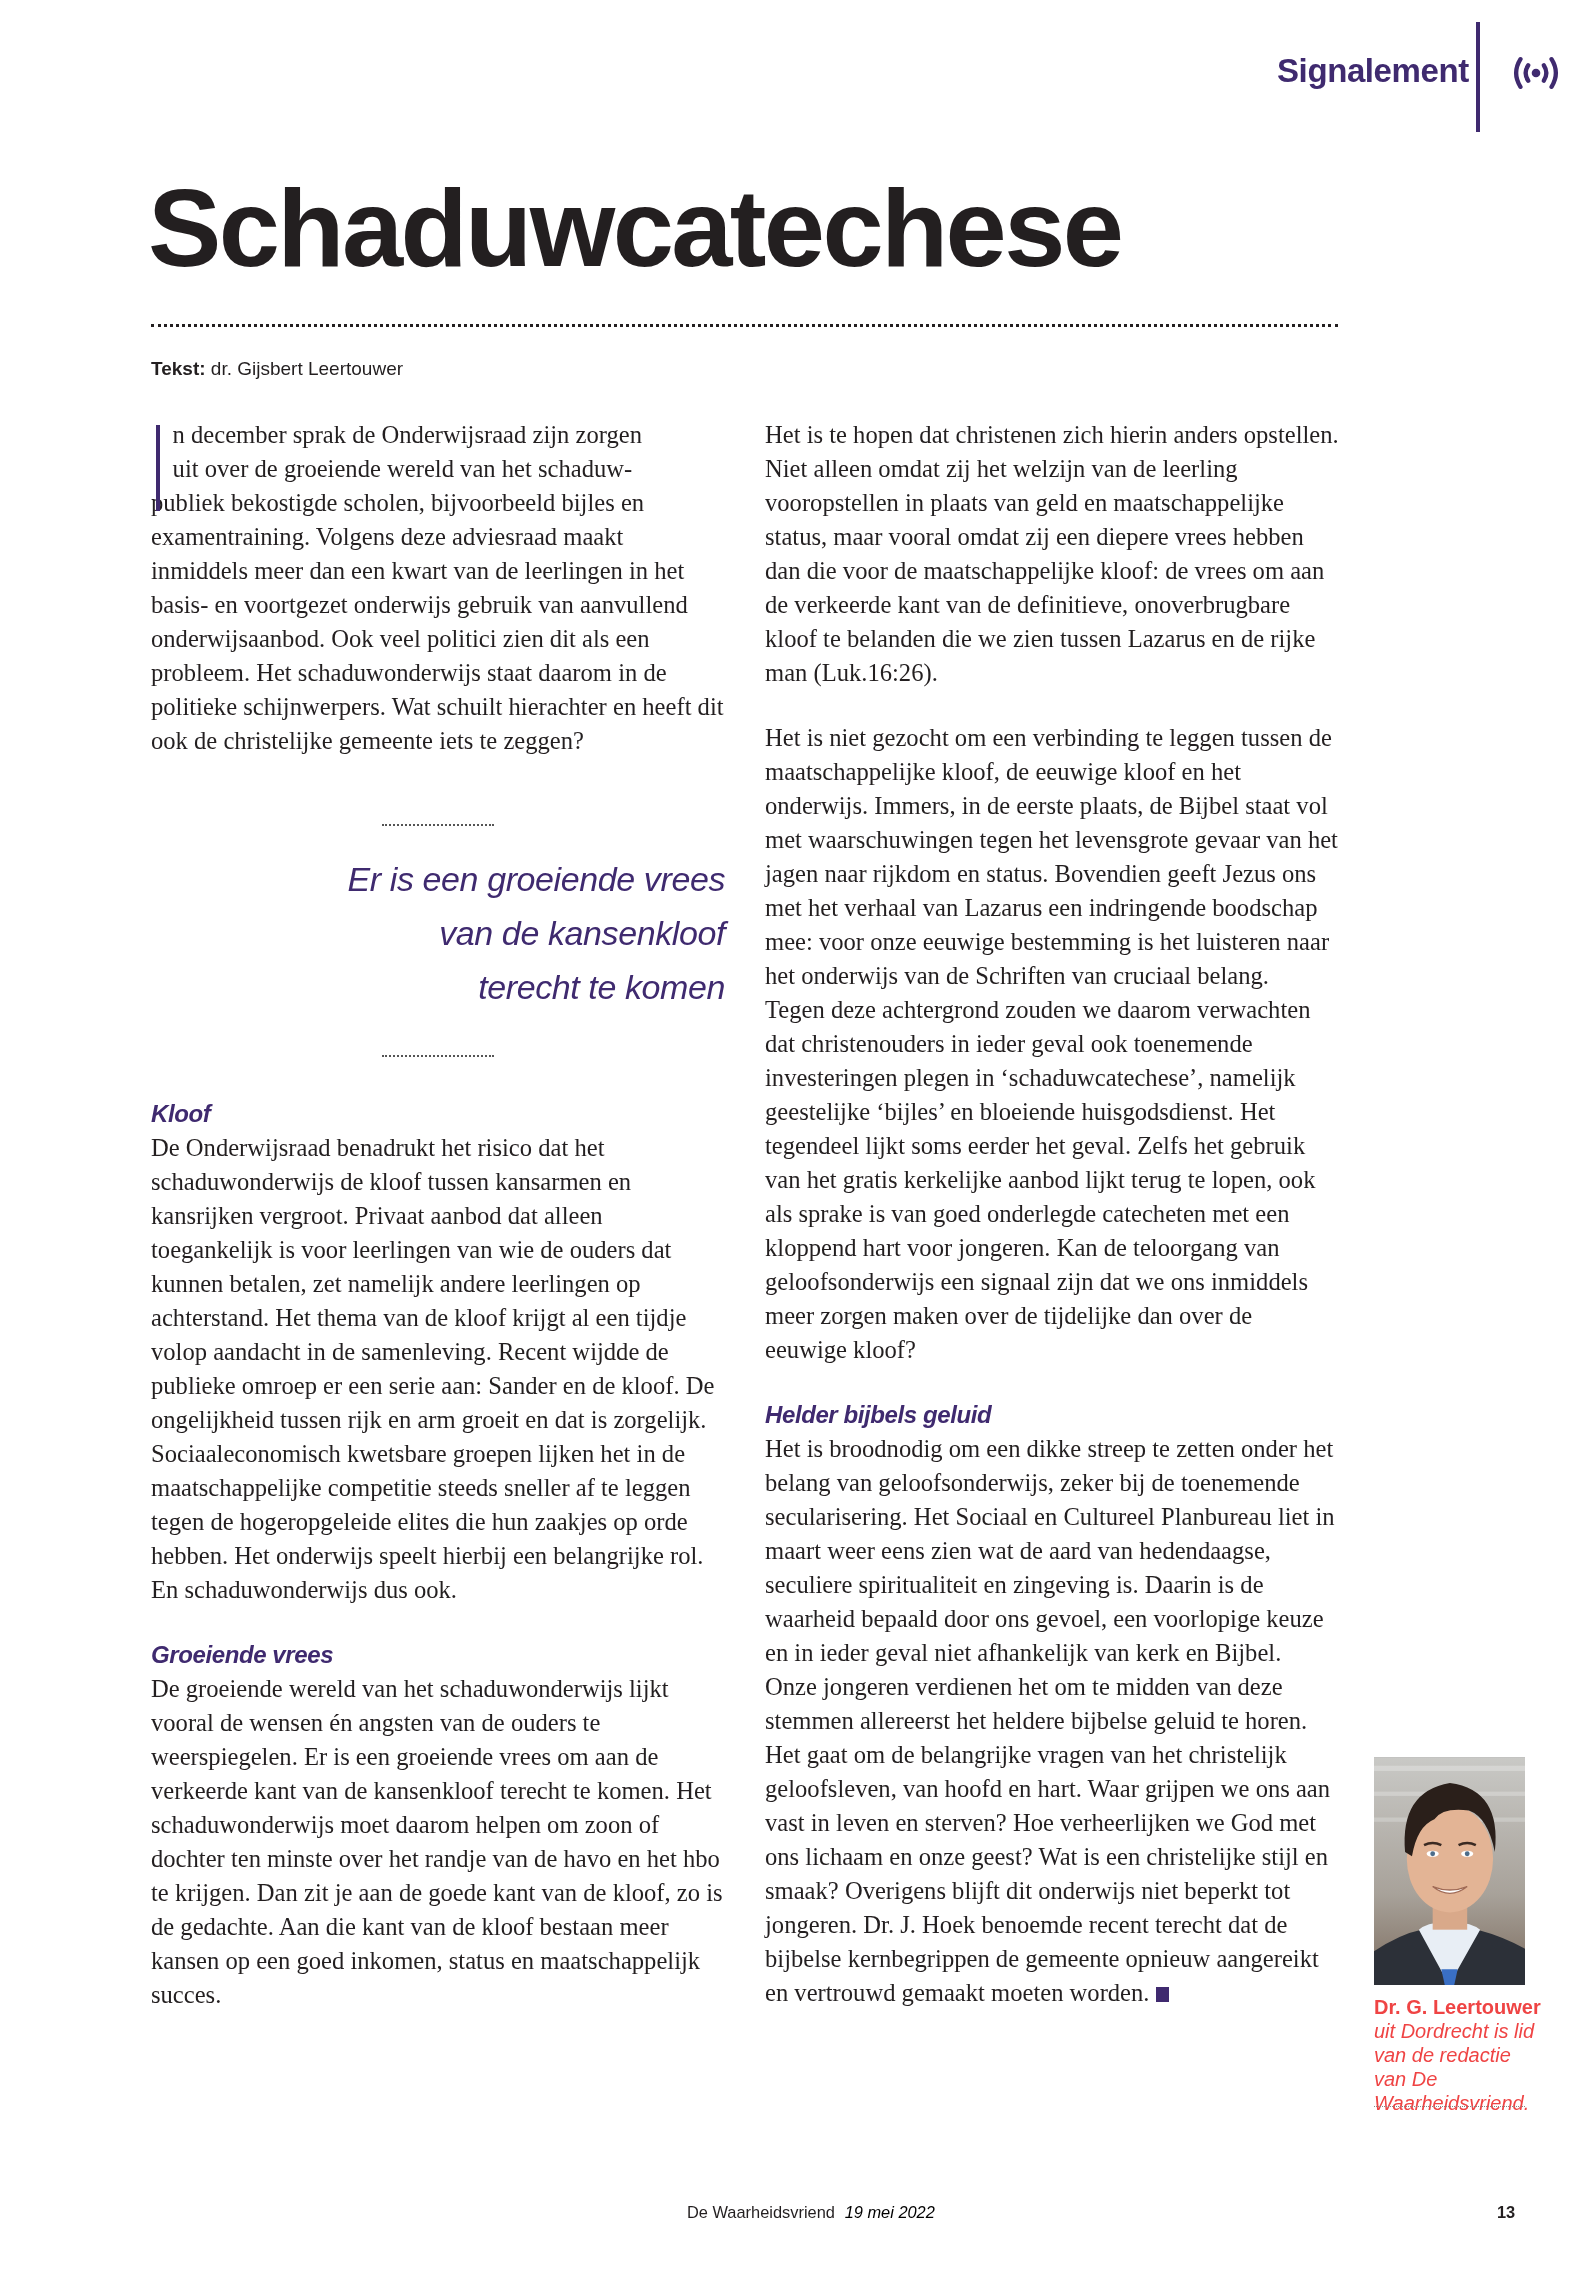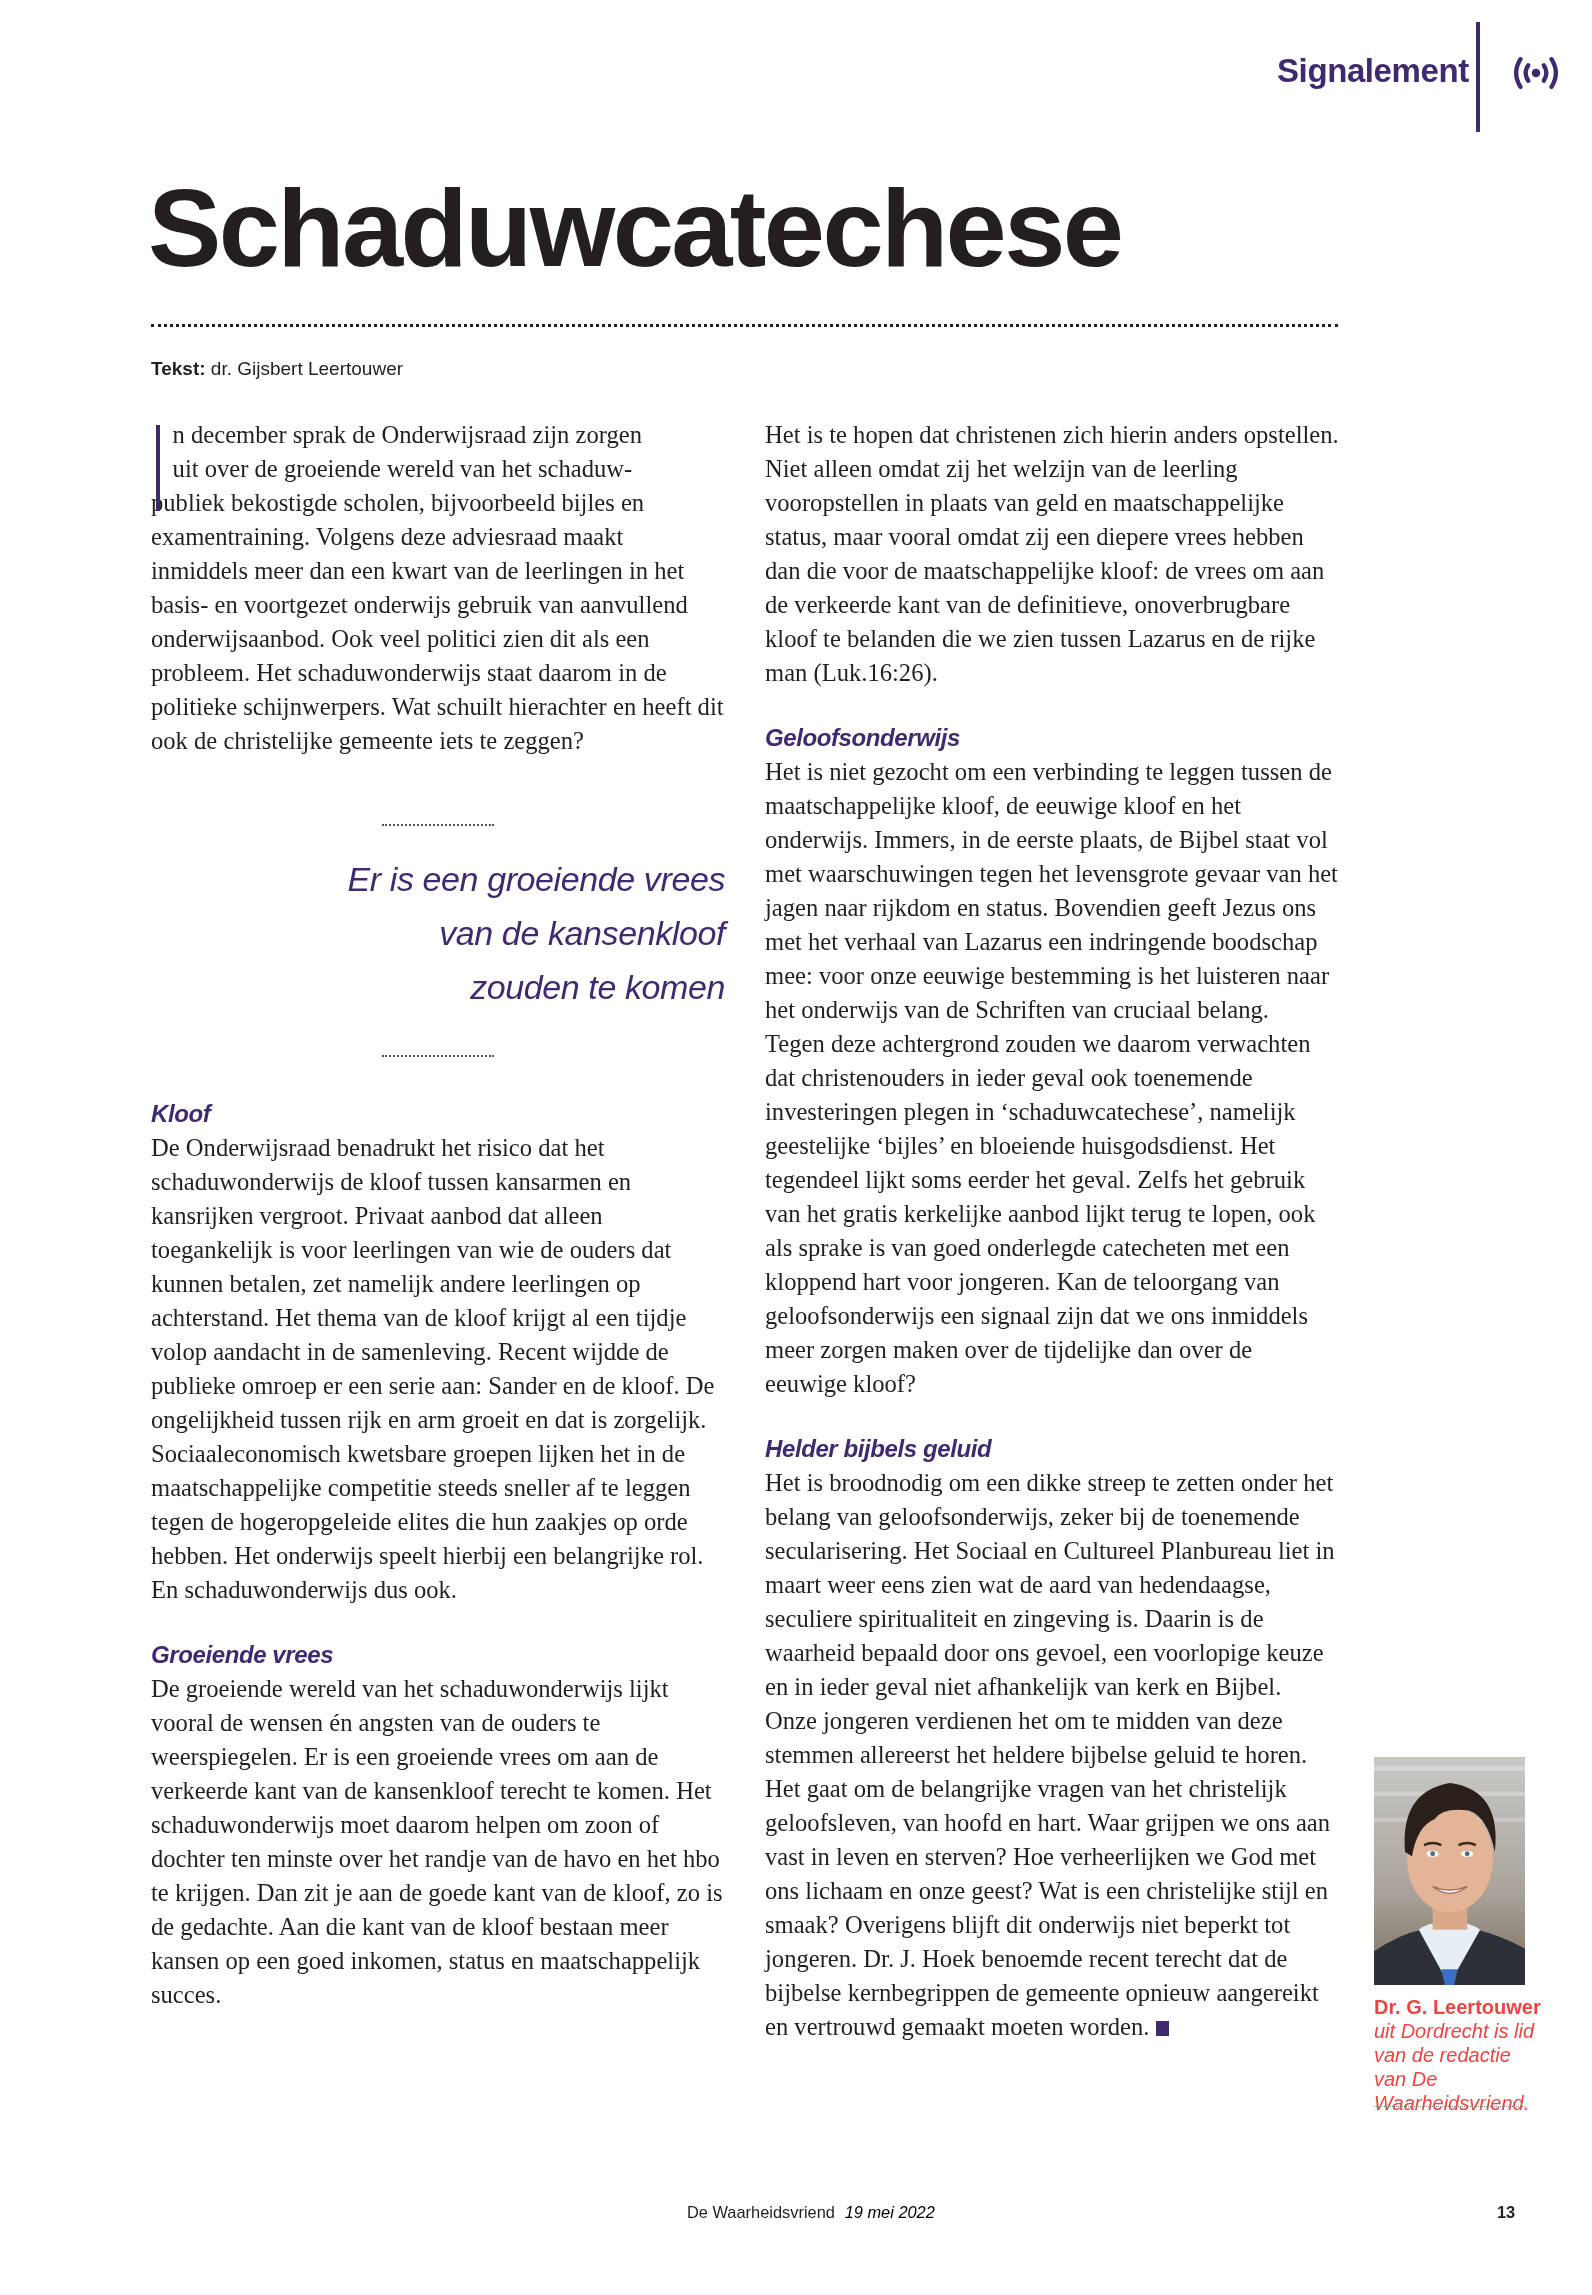--- a/index.html
+++ b/index.html
@@ -80,36 +80,35 @@
     <div class="line-indent">n december sprak de Onderwijsraad zijn zorgen</div>
     <div class="line-indent">uit over de groeiende wereld van het schaduw-</div>
     <p>publiek bekostigde scholen, bijvoorbeeld bijles en examentraining. Volgens deze adviesraad maakt inmiddels meer dan een kwart van de leerlingen in het basis- en voortgezet onderwijs gebruik van aanvullend onderwijsaanbod. Ook veel politici zien dit als een probleem. Het schaduwonderwijs staat daarom in de politieke schijnwerpers. Wat schuilt hierachter en heeft dit ook de christelijke gemeente iets te zeggen?</p>
   </div>
 
   <div class="pullquote">
     <span class="pq-dots"></span>
     <div class="pq-text">
       <div>Er is een groeiende vrees</div>
       <div>van de kansenkloof</div>
-      <div>zouden te komen</div>
+      <div>terecht te komen</div>
     </div>
     <span class="pq-dots"></span>
   </div>
 
   <h3 class="heading">Kloof</h3>
   <p>De Onderwijsraad benadrukt het risico dat het schaduwonderwijs de kloof tussen kansarmen en kansrijken vergroot. Privaat aanbod dat alleen toegankelijk is voor leerlingen van wie de ouders dat kunnen betalen, zet namelijk andere leerlingen op achterstand. Het thema van de kloof krijgt al een tijdje volop aandacht in de samenleving. Recent wijdde de publieke omroep er een serie aan: Sander en de kloof. De ongelijkheid tussen rijk en arm groeit en dat is zorgelijk. Sociaaleconomisch kwetsbare groepen lijken het in de maatschappelijke competitie steeds sneller af te leggen tegen de hogeropgeleide elites die hun zaakjes op orde hebben. Het onderwijs speelt hierbij een belangrijke rol. En schaduwonderwijs dus ook.</p>
   <div class="gap"></div>
   <h3 class="heading">Groeiende vrees</h3>
   <p>De groeiende wereld van het schaduwonderwijs lijkt vooral de wensen én angsten van de ouders te weerspiegelen. Er is een groeiende vrees om aan de verkeerde kant van de kansenkloof terecht te komen. Het schaduwonderwijs moet daarom helpen om zoon of dochter ten minste over het randje van de havo en het hbo te krijgen. Dan zit je aan de goede kant van de kloof, zo is de gedachte. Aan die kant van de kloof bestaan meer kansen op een goed inkomen, status en maatschappelijk succes.</p>
 </div>
 
 <div class="col col-right">
   <p>Het is te hopen dat christenen zich hierin anders opstellen. Niet alleen omdat zij het welzijn van de leerling vooropstellen in plaats van geld en maatschappelijke status, maar vooral omdat zij een diepere vrees hebben dan die voor de maatschappelijke kloof: de vrees om aan de verkeerde kant van de definitieve, onoverbrugbare kloof te belanden die we zien tussen Lazarus en de rijke man (Luk.16:26).</p>
   <div class="gap"></div>
-  <h3 class="heading">Geloofsonderwijs</h3>
   <p>Het is niet gezocht om een verbinding te leggen tussen de maatschappelijke kloof, de eeuwige kloof en het onderwijs. Immers, in de eerste plaats, de Bijbel staat vol met waarschuwingen tegen het levensgrote gevaar van het jagen naar rijkdom en status. Bovendien geeft Jezus ons met het verhaal van Lazarus een indringende boodschap mee: voor onze eeuwige bestemming is het luisteren naar het onderwijs van de Schriften van cruciaal belang.</p>
   <p>Tegen deze achtergrond zouden we daarom verwachten dat christenouders in ieder geval ook toenemende investeringen plegen in ‘schaduwcatechese’, namelijk geestelijke ‘bijles’ en bloeiende huisgodsdienst. Het tegendeel lijkt soms eerder het geval. Zelfs het gebruik van het gratis kerkelijke aanbod lijkt terug te lopen, ook als sprake is van goed onderlegde catecheten met een kloppend hart voor jongeren. Kan de teloorgang van geloofsonderwijs een signaal zijn dat we ons inmiddels meer zorgen maken over de tijdelijke dan over de eeuwige kloof?</p>
   <div class="gap"></div>
   <h3 class="heading">Helder bijbels geluid</h3>
   <p>Het is broodnodig om een dikke streep te zetten onder het belang van geloofsonderwijs, zeker bij de toenemende secularisering. Het Sociaal en Cultureel Planbureau liet in maart weer eens zien wat de aard van hedendaagse, seculiere spiritualiteit en zingeving is. Daarin is de waarheid bepaald door ons gevoel, een voorlopige keuze en in ieder geval niet afhankelijk van kerk en Bijbel.</p>
   <p><span>Onze jongeren verdienen het om te midden van deze stemmen allereerst het heldere bijbelse geluid te horen. Het gaat om de belangrijke vragen van het christelijk geloofsleven, van hoofd en hart. Waar grijpen we ons aan vast in leven en sterven? Hoe verheerlijken we God met ons lichaam en onze geest? Wat is een christelijke stijl en smaak? Overigens blijft dit onderwijs niet beperkt tot jongeren. Dr. J. Hoek benoemde recent terecht dat de bijbelse kernbegrippen de gemeente opnieuw aangereikt en vertrouwd gemaakt moeten worden.</span><span class="end-mark"></span></p>
 </div>
 
 <div class="author-photo">
   <svg width="151" height="228" viewBox="0 0 175 264">

